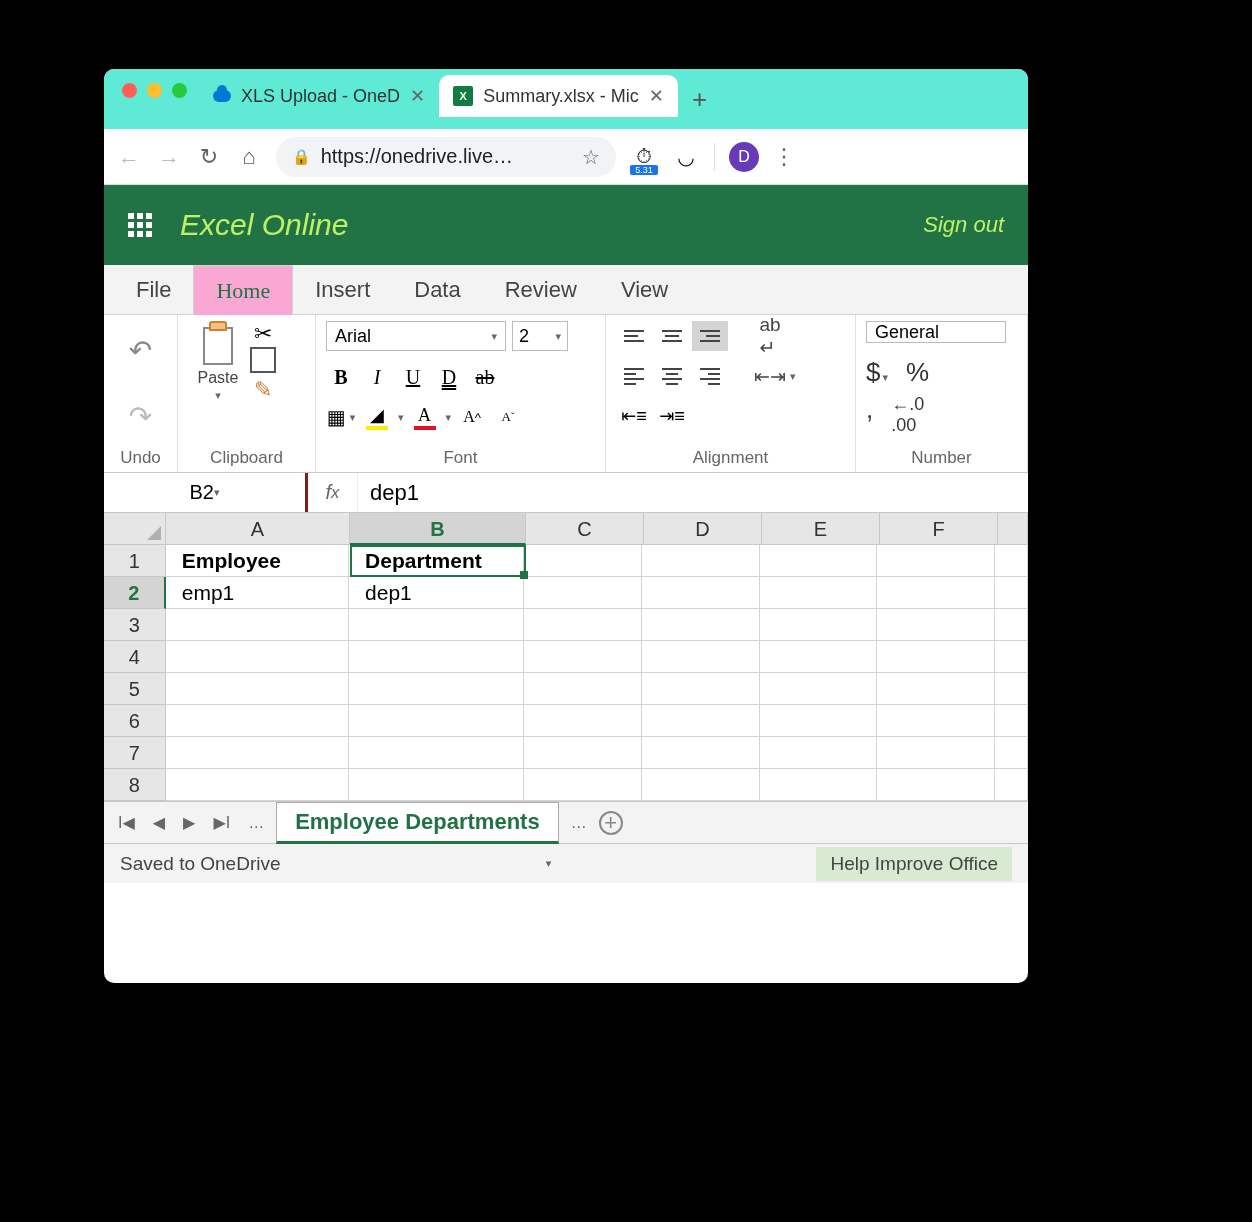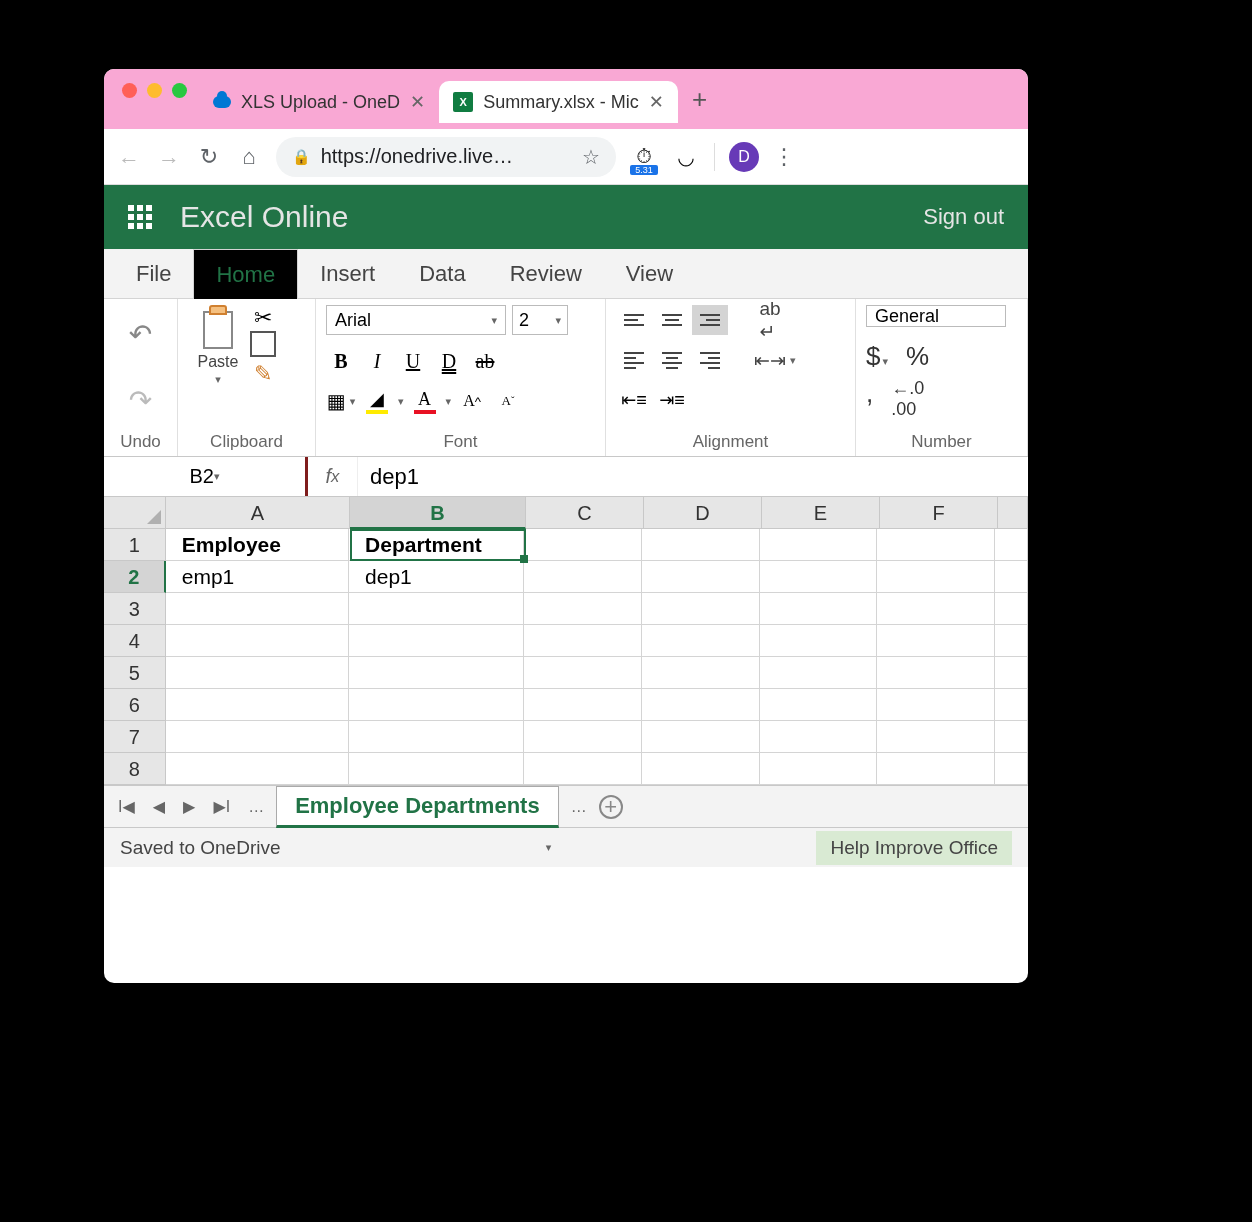--- a/index.html
+++ b/index.html
@@ -1,20 +1,20 @@
 <!DOCTYPE html>
 <html><head>
 <meta charset="utf-8">
 <style>
   * { box-sizing: border-box; margin: 0; padding: 0; font-family: -apple-system, BlinkMacSystemFont, "Segoe UI", Arial, sans-serif; }
   body { background: #000; width: 1252px; height: 1222px; position: relative; }
   .window { position: absolute; left: 104px; top: 69px; width: 924px; height: 914px; background: #fff; border-radius: 10px; overflow: hidden; box-shadow: 0 10px 40px rgba(0,0,0,0.5); }
   
   
-  .tabbar { height: 60px; background: #f9a8d4; display: flex; align-items: flex-end; padding: 6px 8px; }
+  .tabbar { height: 60px; background: #5eead4; display: flex; align-items: flex-end; padding: 12px 8px; }
   .traffic { display: flex; gap: 10px; padding: 0 12px 18px 10px; align-self: center; }
   .dot { width: 15px; height: 15px; border-radius: 50%; }
   .dot.red { background: #ff5f57; }
   .dot.yellow { background: #febc2e; }
   .dot.green { background: #28c840; }
   .tab { display: flex; align-items: center; height: 42px; padding: 0 14px; border-radius: 10px 10px 0 0; font-size: 18px; color: #333; gap: 10px; max-width: 260px; }
   .tab.active { background: #fff; }
   .tab-favicon-cloud { width: 18px; height: 12px; background: #0078d4; border-radius: 10px; position: relative; }
   .tab-favicon-cloud::before { content: ""; position: absolute; width: 10px; height: 10px; background: #0078d4; border-radius: 50%; top: -5px; left: 4px; }
   .tab-favicon-excel { width: 20px; height: 20px; background: #107c41; color: #fff; font-size: 11px; font-weight: bold; display: flex; align-items: center; justify-content: center; border-radius: 2px; }
@@ -30,31 +30,31 @@
   .omnibox .url { flex: 1; font-size: 20px; color: #202124; white-space: nowrap; overflow: hidden; text-overflow: ellipsis; }
   .omnibox .star { color: #5f6368; font-size: 20px; }
   .ext-icon { width: 28px; height: 28px; display: flex; align-items: center; justify-content: center; font-size: 20px; }
   .ext-gauge { position: relative; }
   .ext-gauge-badge { position: absolute; bottom: -4px; left: 0; right: 0; background: #1a73e8; color: #fff; font-size: 9px; text-align: center; border-radius: 2px; padding: 0 1px; }
   .avatar { width: 30px; height: 30px; border-radius: 50%; background: #673ab7; color: #fff; display: flex; align-items: center; justify-content: center; font-size: 16px; }
   .sep { width: 1px; height: 28px; background: #ddd; }
   .menu-dots { font-size: 22px; color: #5f6368; letter-spacing: 0; }
   
   
-  .xheader { height: 64px; background: #217346; display: flex; align-items: center; padding: 0 24px; color: #e5e5e5; justify-content: space-between; }
+  .xheader { height: 80px; background: #217346; display: flex; align-items: center; padding: 0 24px; color: #bef264; justify-content: space-between; font-style: italic; }
   .xheader-left { display: flex; align-items: center; gap: 28px; }
   .waffle { width: 24px; height: 24px; display: grid; grid-template-columns: repeat(3,1fr); grid-template-rows: repeat(3,1fr); gap: 3px; }
   .waffle div { background: #fff; }
   .xtitle { font-size: 30px; font-weight: 400; }
   .signout { font-size: 22px; }
   
   
   .ribtabs { height: 50px; background: #f3f3f3; display: flex; align-items: stretch; border-bottom: 1px solid #d4d4d4; padding: 0 10px; gap: 0; }
   .ribtab { padding: 0 22px; display: flex; align-items: center; font-size: 22px; color: #444; cursor: pointer; }
-  .ribtab.active { background: #000000; color: #217346; border-top: 1px solid #d4d4d4; border-left: 1px solid #d4d4d4; border-right: 1px solid #d4d4d4; margin-bottom: -1px; }
+  .ribtab.active { background: #f9a8d4; color: #217346; border-top: 1px solid #d4d4d4; border-left: 1px solid #d4d4d4; border-right: 1px solid #d4d4d4; margin-bottom: -1px; font-family: Liberation Serif, serif; }
   .ribspace { flex: 1; }
   .tellme { color: #666; font-size: 22px; padding-right: 0; white-space: nowrap; overflow: hidden; }
   
   
   .ribbon { height: 158px; background: #fff; border-bottom: 1px solid #c8c8c8; display: flex; }
   .ribgroup { border-right: 1px solid #e0e0e0; display: flex; flex-direction: column; padding: 6px 10px 4px; }
   .ribgroup-body { flex: 1; display: flex; gap: 6px; align-items: flex-start; }
   .ribgroup-label { text-align: center; font-size: 17px; color: #666; padding-top: 2px; }
   .rb-btn { display: flex; flex-direction: column; align-items: center; gap: 2px; font-size: 16px; color: #444; cursor: pointer; }
   .rb-btn-lg { width: 60px; }

